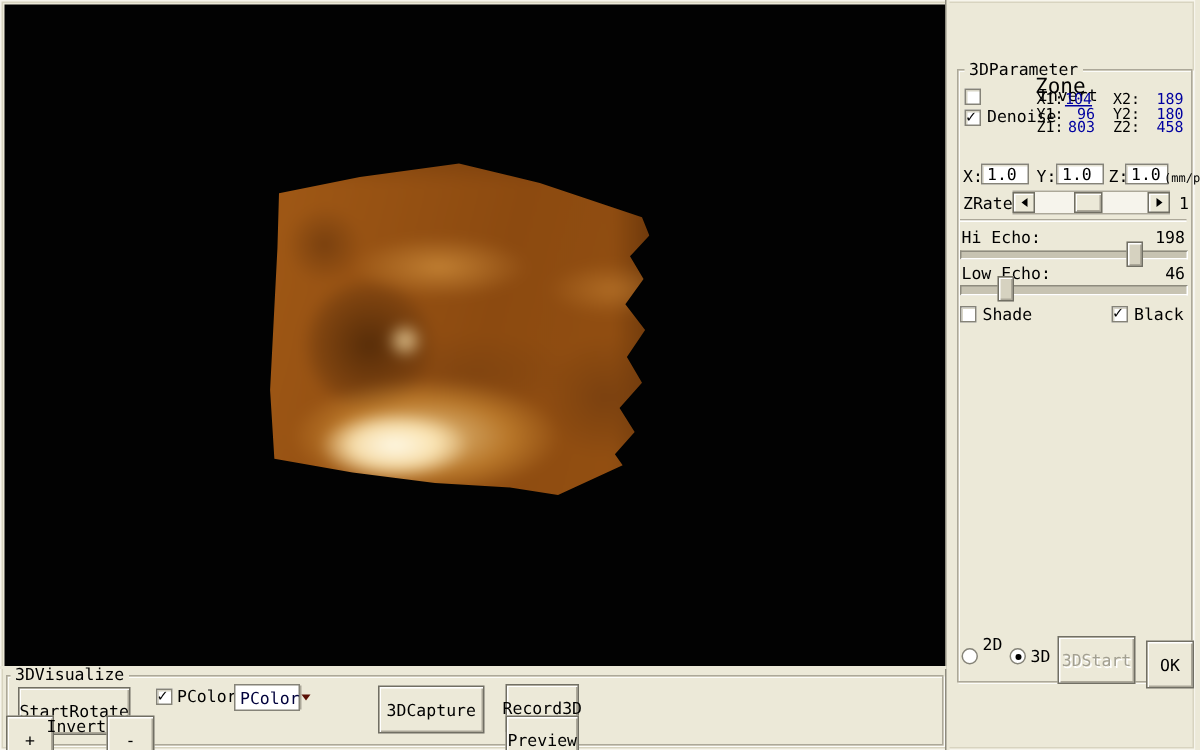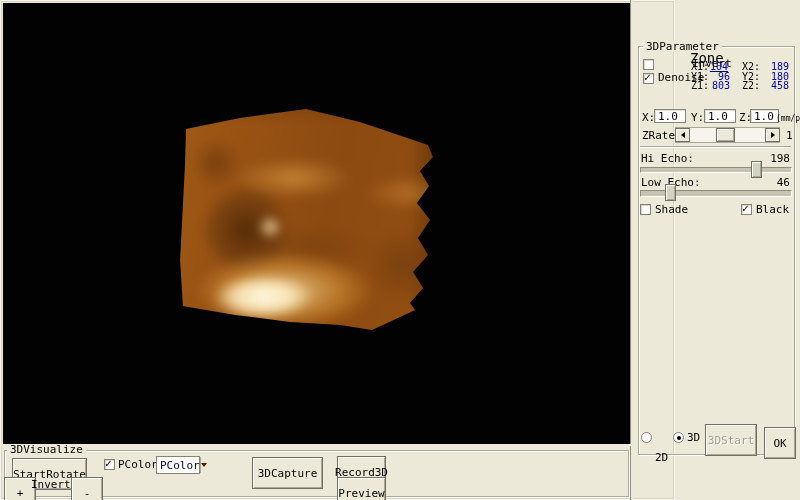--- a/index.html
+++ b/index.html
@@ -1,18 +1,18 @@
 <!DOCTYPE html>
 <html><head>
 <meta charset="utf-8">
 <style>
   html,body{margin:0;padding:0;}
   body{width:800px;height:500px;overflow:hidden;background:#ece9d8;
        font-family:"DejaVu Sans Mono","Liberation Mono",monospace;font-size:11px;color:#000;}
-  .window{position:relative;width:675px;height:500px;background:#ece9d8;
+  .window{position:relative;width:797px;height:500px;background:#ece9d8;
           box-shadow:inset 0 0 0 1px #f7f5ec, inset 0 0 0 2px #d8d4c0;}
 
   
   .viewport{position:absolute;left:3px;top:3px;width:627px;height:441px;background:#020202;overflow:hidden;}
 
   
   .us-shape{position:absolute;left:175px;top:102px;width:258px;height:232px;
     clip-path:polygon(3.1% 10.3%,24% 5.6%,49.6% 1.7%,70.5% 7.3%,96.9% 17.2%,98.8% 22.4%,
       93.8% 28.4%,97.3% 34.9%,92.6% 42.2%,97.7% 49.6%,93% 57.3%,96.9% 64.7%,91.1% 72%,
       95% 78.9%,89.9% 85.3%,91.9% 88.4%,75.2% 97%,62.8% 94.8%,43.4% 93.5%,22.1% 90.5%,
@@ -156,21 +156,21 @@
     <div class="slider-track" style="left:640px;top:190px;width:150px;height:5px;">
       <div class="slider-thumb" style="left:24px;"></div>
     </div>
 
     <span class="checkbox" style="left:640px;top:204px;"></span>
     <span class="lbl" style="left:655px;top:204px;">Shade</span>
     <span class="checkbox on" style="left:741px;top:204px;"></span>
     <span class="lbl" style="left:756px;top:204px;">Black</span>
 
     <span class="radio" style="left:641px;top:432px;"></span>
-    <span class="lbl" style="left:655px;top:452px;">2D</span>
+    <span class="lbl" style="left:655px;top:424px;">2D</span>
     <span class="radio on" style="left:673px;top:432px;"></span>
     <span class="lbl" style="left:687px;top:432px;text-align:center;">3D</span>
     <button class="btn disabled" style="left:705px;top:424px;width:52px;height:28px;">3DStart</button>
     <button class="btn" style="left:764px;top:427px;width:30px;height:23px;">OK</button>
   </div>
 
   <div>
     <div class="groupbox" style="left:4px;top:450px;width:623px;height:45px;"></div>
     <div class="grouplabel lbl" style="left:7px;top:444px;">3DVisualize</div>
 

